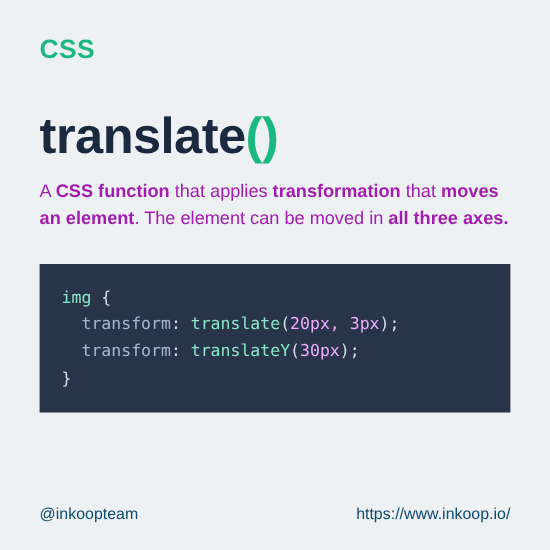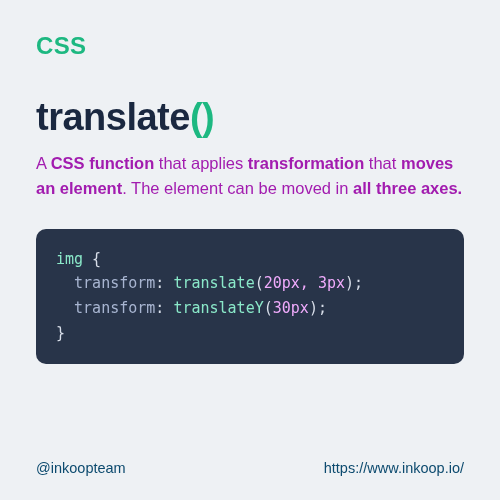--- a/index.html
+++ b/index.html
@@ -35,42 +35,42 @@
       color: #1a2840;
       font-weight: 700;
       font-size: 16px;
       cursor: pointer;
     }
     .arrow {
       font-size: 20px;
       line-height: 1;
     }
     .title {
-      font-size: 38px;
+      font-size: 46px;
       font-weight: 800;
       color: #1a2840;
       margin-bottom: 12px;
       letter-spacing: -0.5px;
     }
     .title .parens {
       color: #1db881;
     }
     .description {
       color: #a21caf;
       font-size: 16.5px;
       line-height: 1.5;
       margin-bottom: 28px;
       font-weight: 400;
     }
     .description .b {
       font-weight: 700;
     }
     .code-block {
       background: #283449;
-      border-radius: 10px;
+      border-radius: 0;
       padding: 18px 20px;
       font-family: 'SF Mono', Monaco, Consolas, monospace;
       font-size: 15px;
       line-height: 1.65;
       color: #d8dee9;
       margin-bottom: 24px;
     }
     .code-line {
       white-space: pre;
     }

